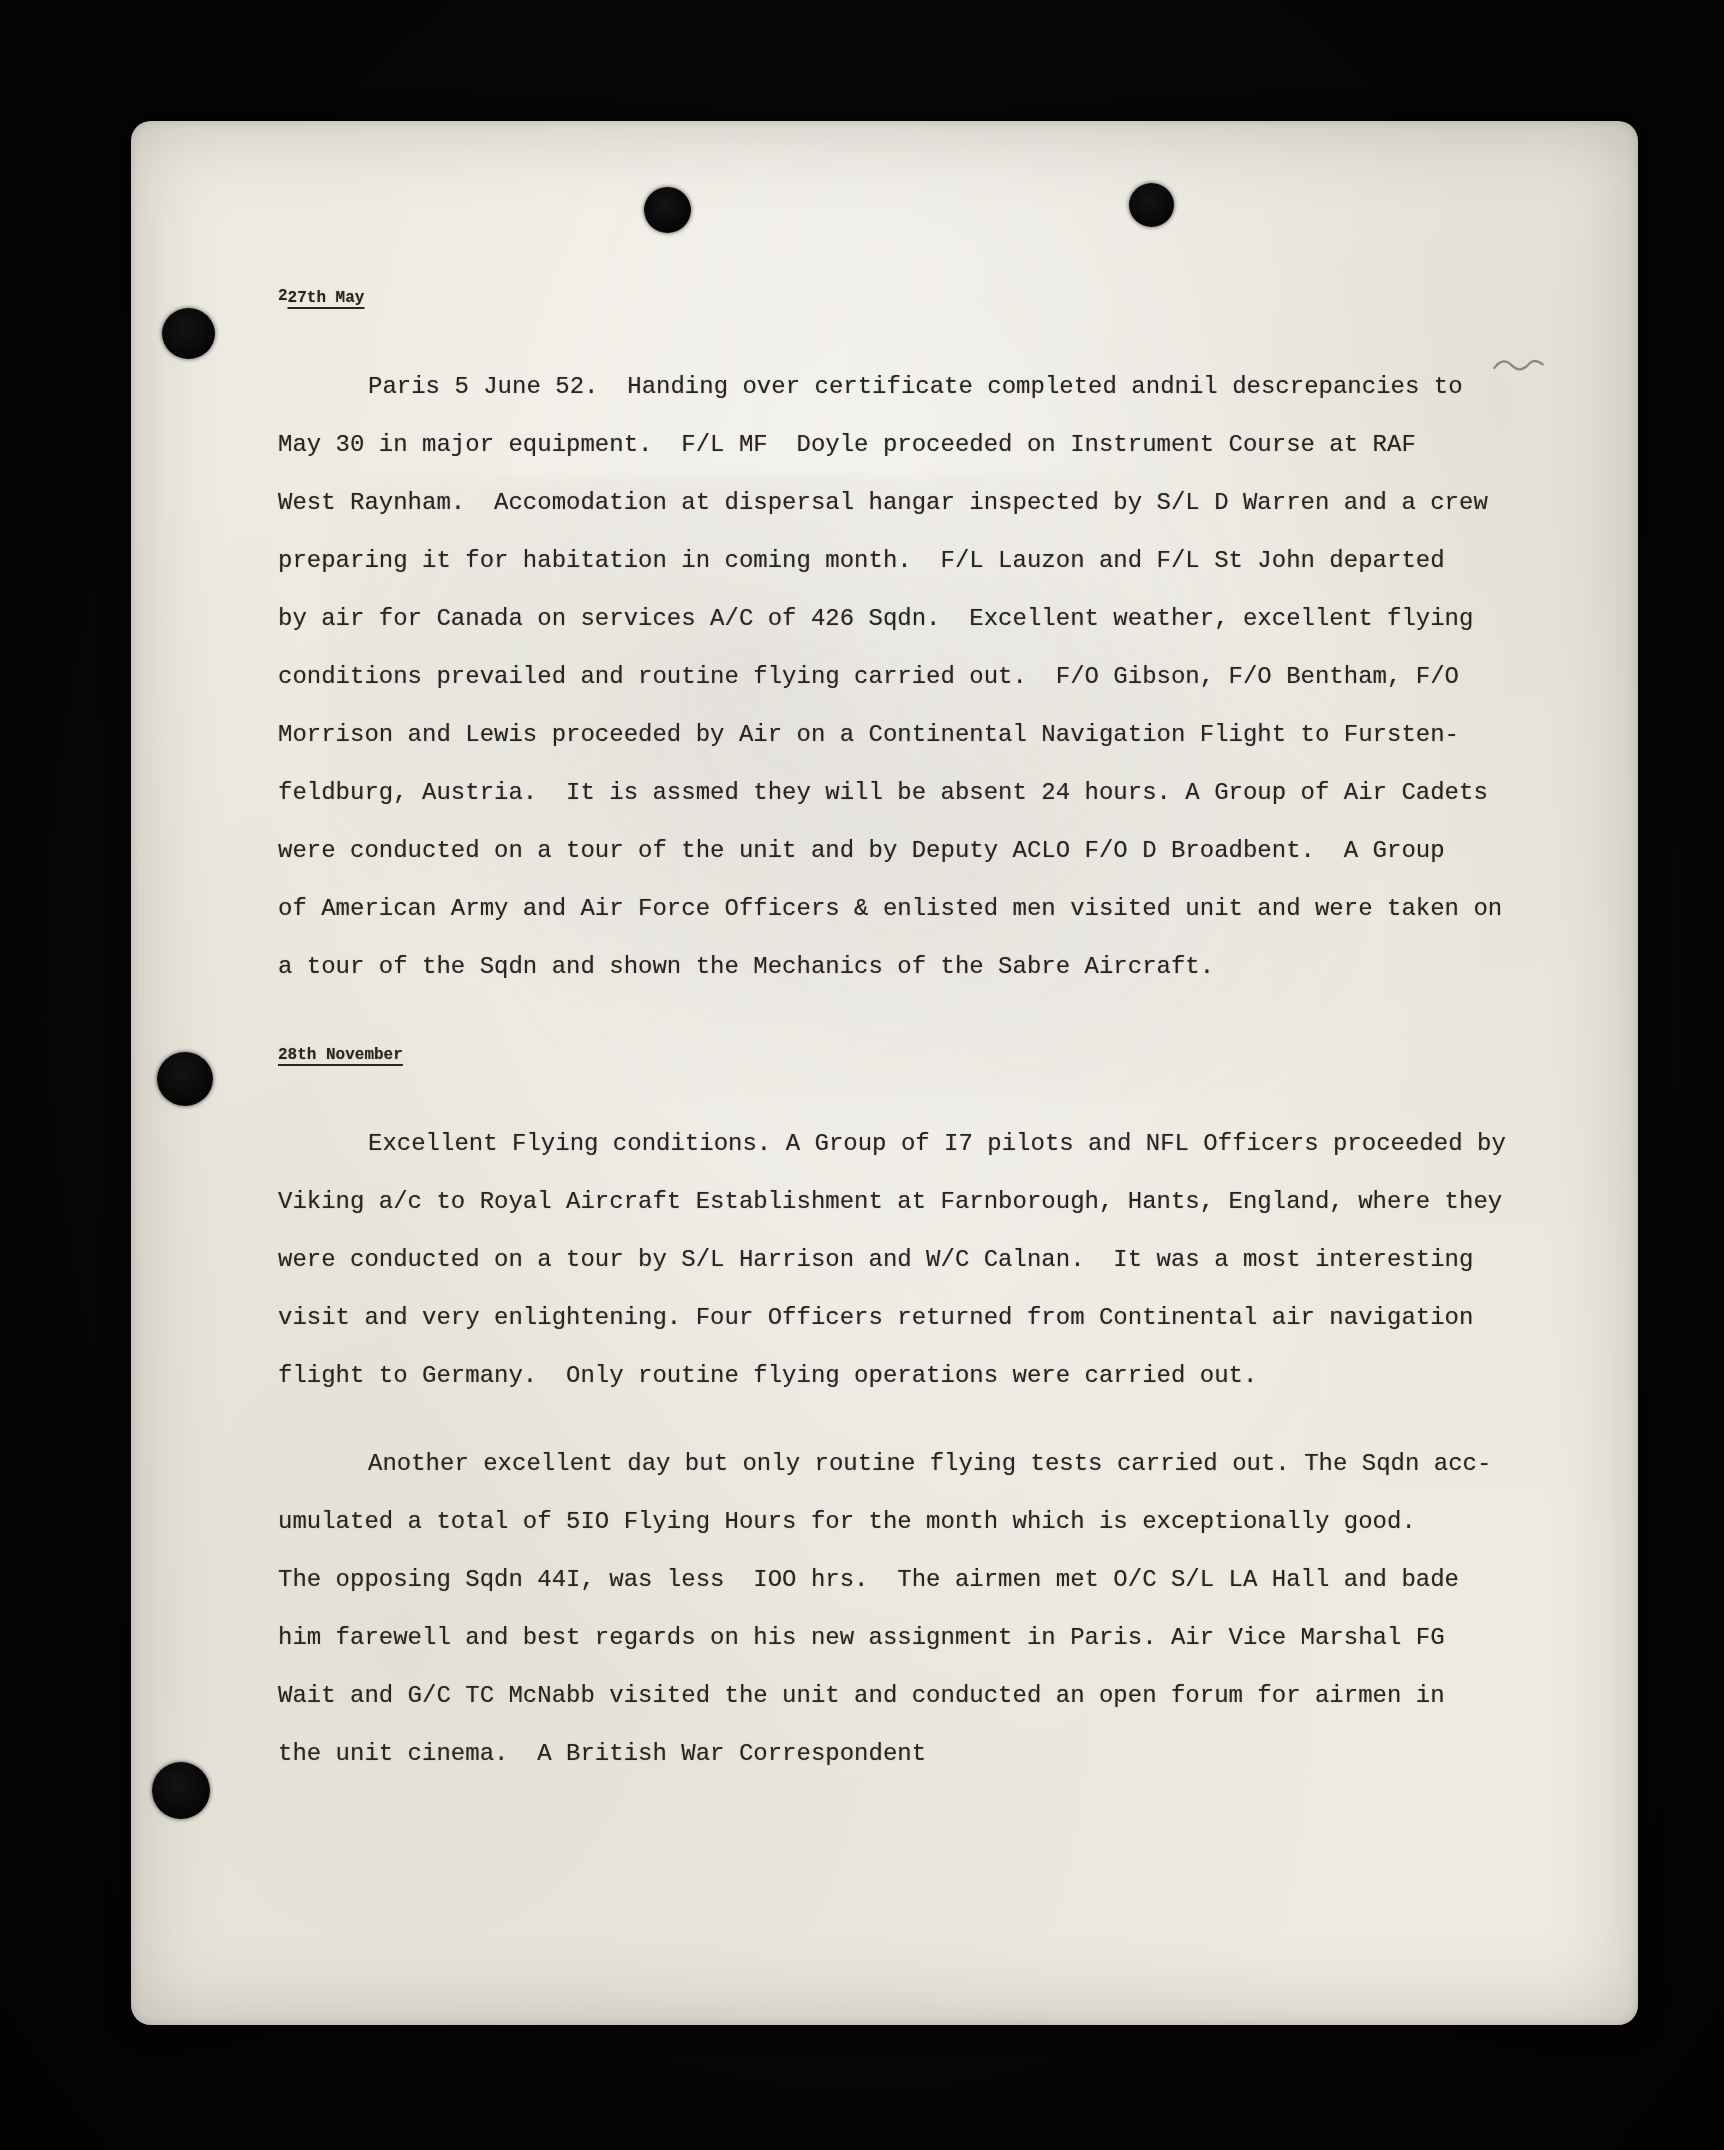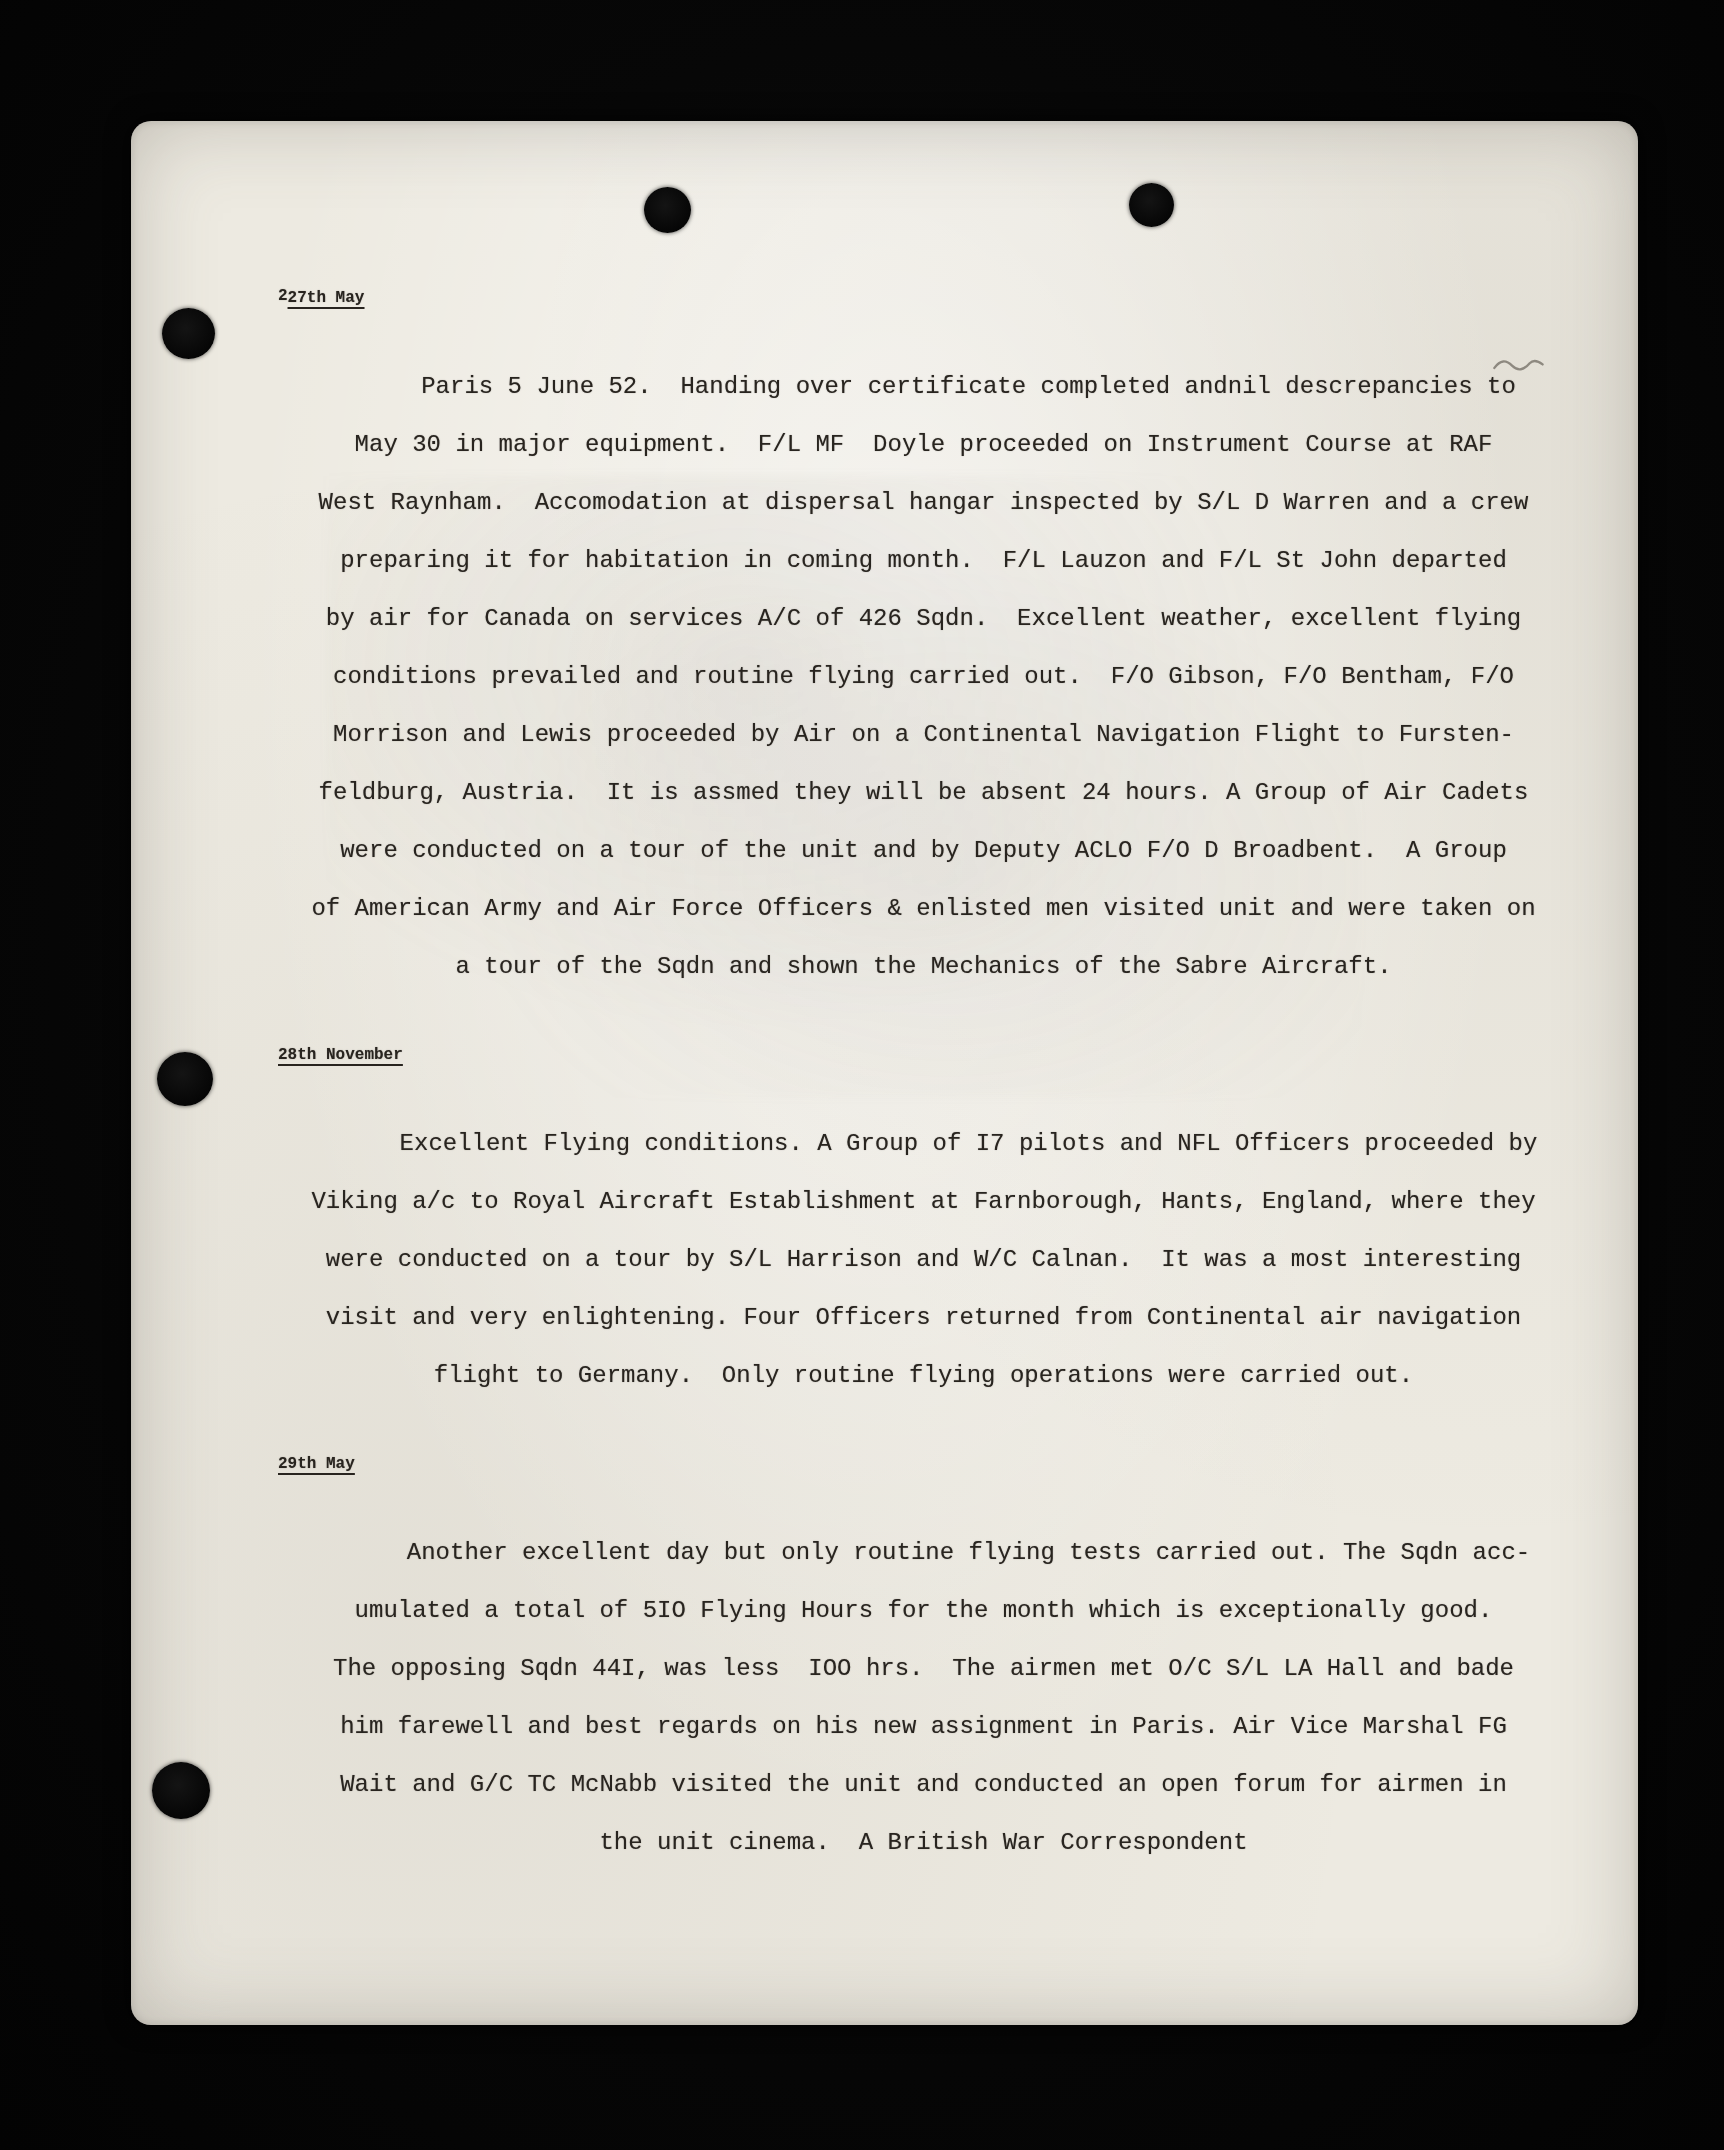--- a/index.html
+++ b/index.html
@@ -61,21 +61,20 @@
   }
   .heading-text {
     text-decoration: underline;
     text-decoration-thickness: 1.8px;
     text-underline-offset: 5.3px;
   }
   .body-text {
     margin: 0 0 30px 0;
     white-space: pre-wrap;
     text-indent: 90px;
-    text-align: center;
   }
   .hole {
     position: absolute;
     border-radius: 50%;
     background: radial-gradient(circle at 45% 40%, #141414 0%, #050505 75%);
     box-shadow: 0 0 4.7px rgba(0,0,0,0.7);
   }
   .hole-top-1 { left: 644px; top: 187px; width: 47px; height: 46px; }
   .hole-top-2 { left: 1129px; top: 183px; width: 45px; height: 44px; }
   .hole-left-1 { left: 162px; top: 308px; width: 53px; height: 51px; }
@@ -116,21 +115,20 @@
       <section class="section">
         <h2><span class="heading-prefix"></span><span class="heading-text">28th November</span></h2>
         <p class="body-text">Excellent Flying conditions. A Group of I7 pilots and NFL Officers proceeded by
 Viking a/c to Royal Aircraft Establishment at Farnborough, Hants, England, where they
 were conducted on a tour by S/L Harrison and W/C Calnan.  It was a most interesting
 visit and very enlightening. Four Officers returned from Continental air navigation
 flight to Germany.  Only routine flying operations were carried out.</p>
       </section>
 
       <section class="section">
-        <h2><span class="heading-prefix"></span><span class="heading-text">29th May</span></h2>
         <p class="body-text">Another excellent day but only routine flying tests carried out. The Sqdn acc-
 umulated a total of 5IO Flying Hours for the month which is exceptionally good.
 The opposing Sqdn 44I, was less  IOO hrs.  The airmen met O/C S/L LA Hall and bade
 him farewell and best regards on his new assignment in Paris. Air Vice Marshal FG
 Wait and G/C TC McNabb visited the unit and conducted an open forum for airmen in
 the unit cinema.  A British War Correspondent</p>
       </section>
 
     </div>
 

